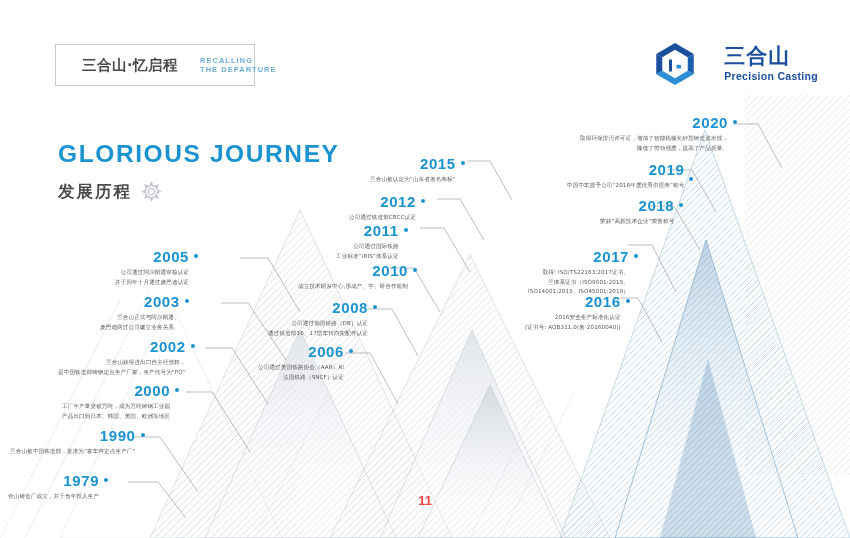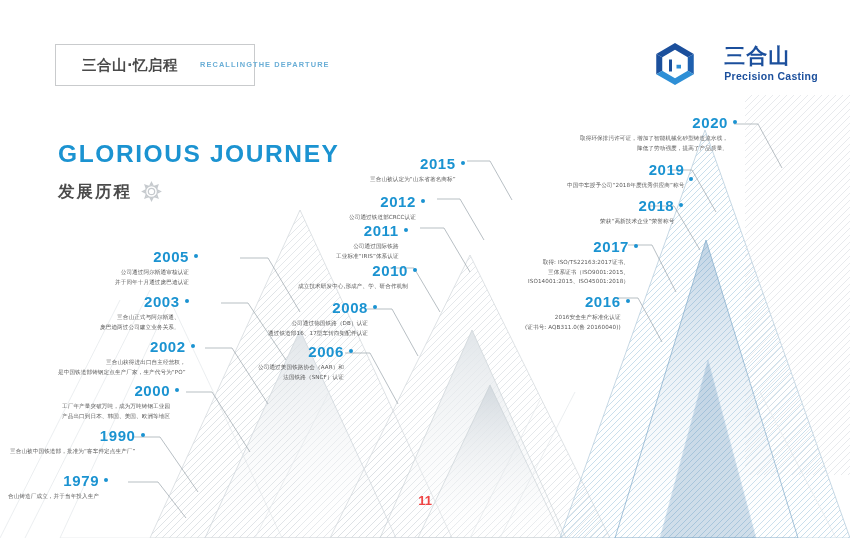--- a/index.html
+++ b/index.html
@@ -47,21 +47,21 @@
     white-space: nowrap;
   }
   #badge-divider {
     width: 1px;
     height: 22px;
     background: #bfc2c4;
     margin: 0 11px;
   }
   #badge-en {
     display: flex;
-    flex-direction: row;
+    flex-direction: column;
     justify-content: center;
     line-height: 1.28;
   }
   #badge-en span {
     font-size: 7.4px;
     font-weight: 700;
     letter-spacing: 1.1px;
     color: #6aaed6;
     white-space: nowrap;
   }
@@ -468,21 +468,21 @@
     <div class="tl-body">
       <div class="tl-year">2016</div>
       <div class="tl-desc">
         <div>2016安全生产标准化认证</div>
         <div>(证书号: AQB311.0(鲁 20160040))</div>
       </div>
     </div>
     <div class="tl-dot"></div>
   </div>
 
-  <div class="tl-entry" style="left:528px; top:239px;">
+  <div class="tl-entry" style="left:528px; top:249px;">
     <div class="tl-body">
       <div class="tl-year">2017</div>
       <div class="tl-desc">
         <div>取得: ISO/TS22163:2017证书、</div>
         <div>三体系证书（ISO9001:2015、</div>
         <div>ISO14001:2015、ISO45001:2018）</div>
       </div>
     </div>
     <div class="tl-dot"></div>
   </div>

